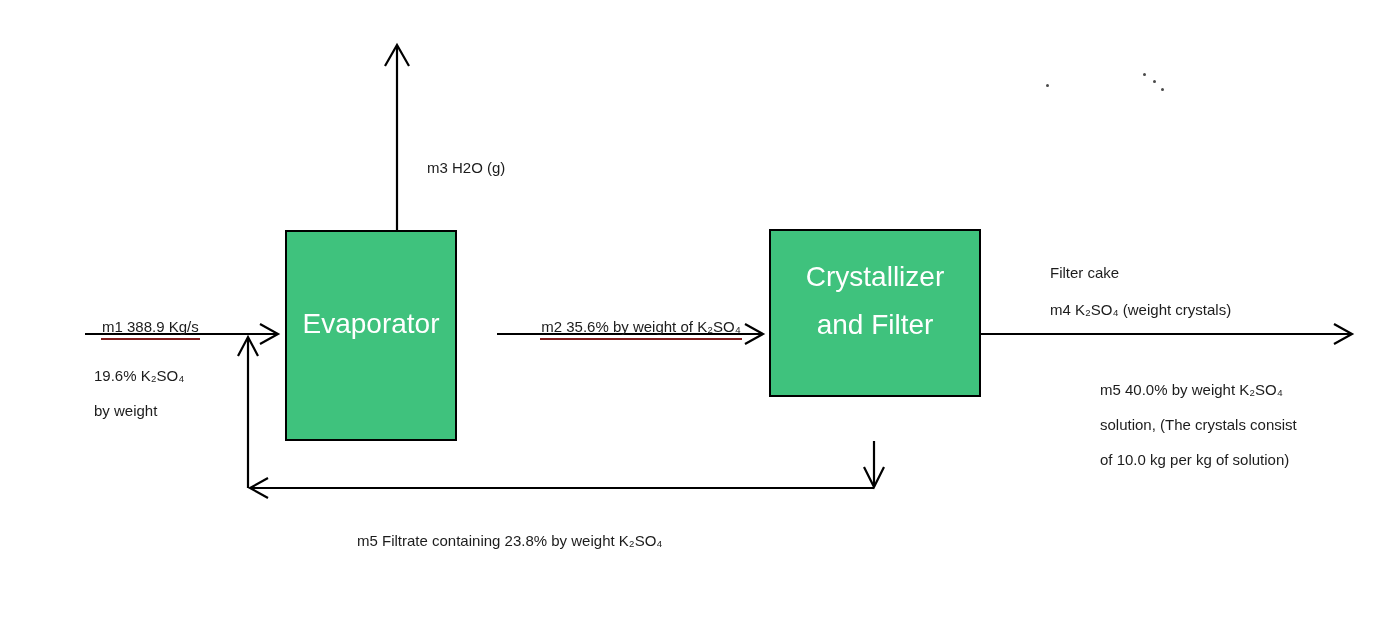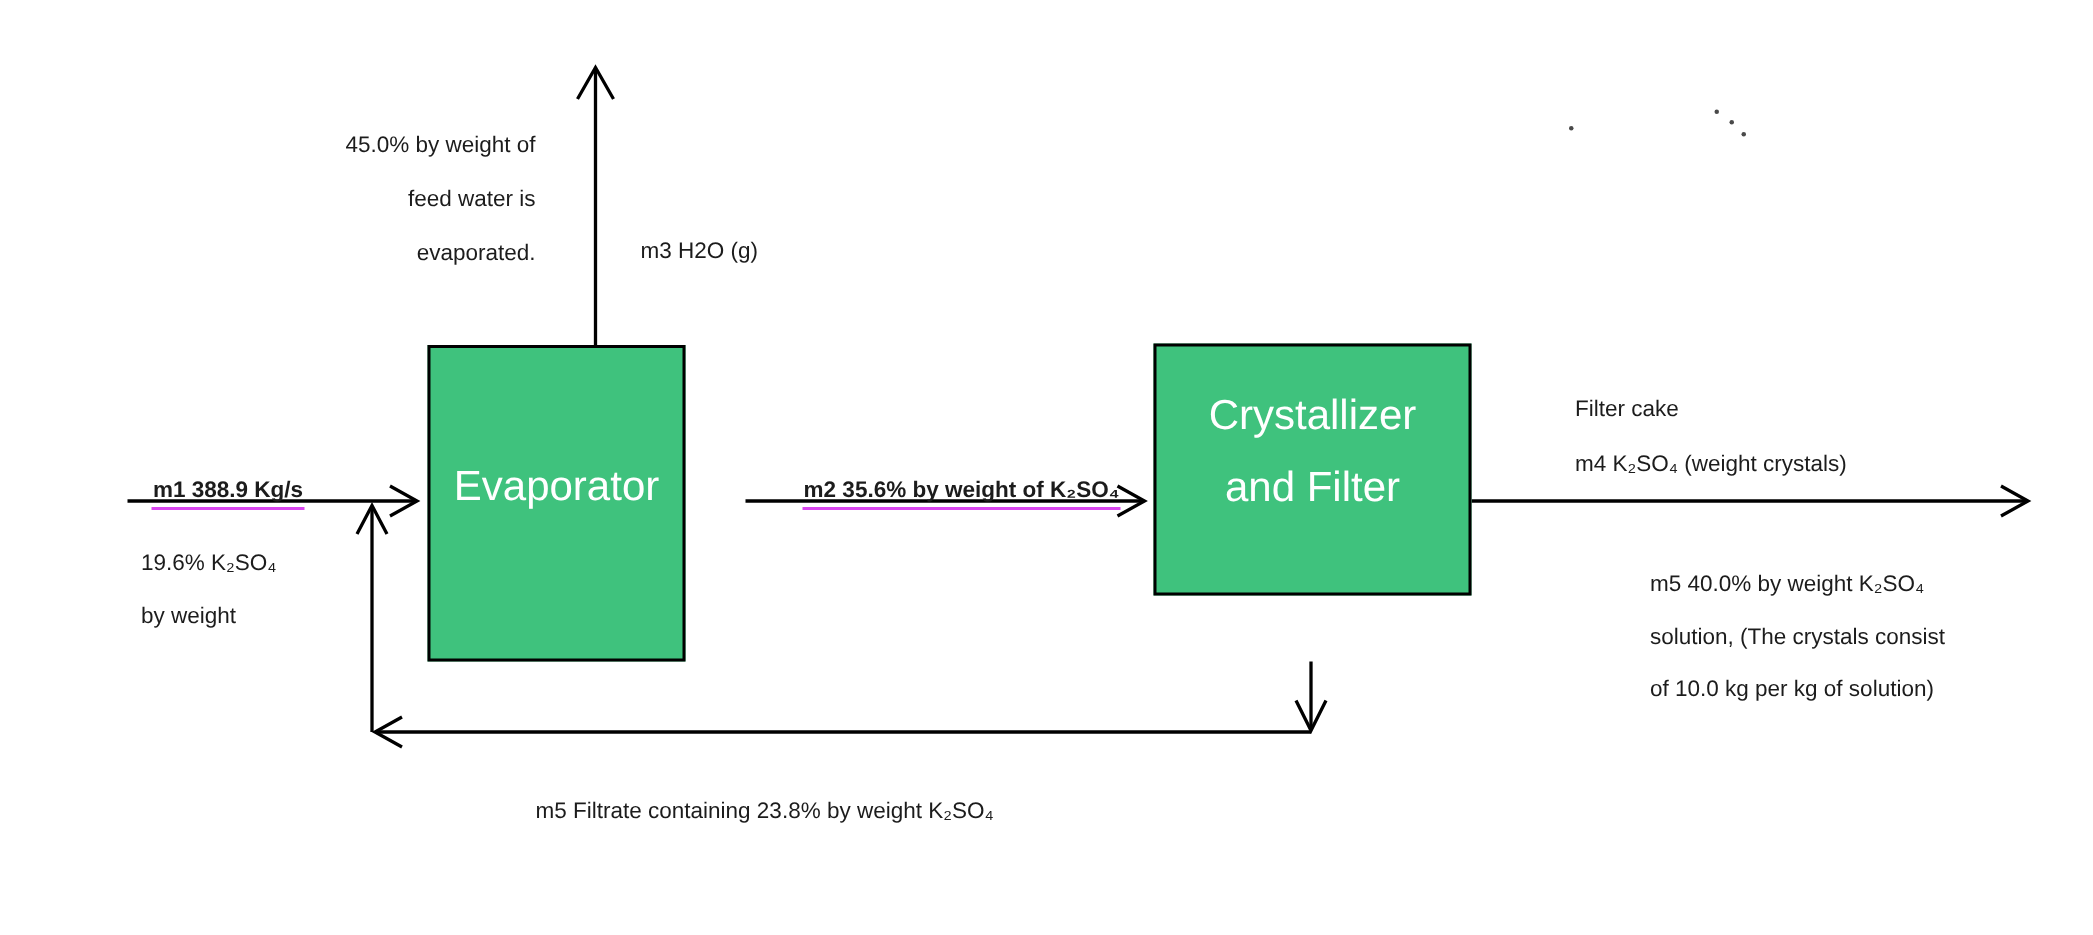--- a/index.html
+++ b/index.html
@@ -51,23 +51,22 @@
     font-size: 15px;
     line-height: 18px;
     white-space: pre-line;
   }
   .lbl.note-evaporated { left: 155px; top: 79px; width: 202px; text-align: right; line-height: 36px; }
   .lbl.m3 { left: 427px; top: 159px; }
   .lbl.m1 { left: 101px; top: 300px; }
   .lbl.m2 { left: 505px; top: 300px; width: 272px; text-align: center; }
   .underline {
     display: inline-block;
-    border-bottom: 2px solid #d946ef;
+    border-bottom: 2px solid #7f1d1d;
     padding: 0 1px 2px 1px;
-    font-weight: bold;
   }
   .lbl.feed-comp { left: 94px; top: 358px; line-height: 35px; }
   .lbl.m4 { left: 1050px; top: 254px; line-height: 37px; }
   .lbl.m5-solution { left: 1100px; top: 372px; line-height: 35px; }
   .lbl.m5-recycle { left: 357px; top: 532px; }
   .stray {
     position: absolute;
     width: 3px; height: 3px;
     background: #4a4a4a;
     border-radius: 50%;
@@ -115,23 +114,20 @@
 
   <div class="unit evaporator">
     <span class="unit-label">Evaporator</span>
   </div>
 
   <div class="unit crystallizer">
     <span class="unit-label">Crystallizer
 and Filter</span>
   </div>
 
-  <div class="lbl note-evaporated">45.0% by weight of
-feed water is
-evaporated.</div>
 
   <div class="lbl m3">m3 H2O (g)</div>
 
   <div class="lbl m1">
     <span class="underline">m1 388.9 Kg/s</span>
   </div>
 
   <div class="lbl feed-comp">19.6% K₂SO₄
 by weight</div>
 

